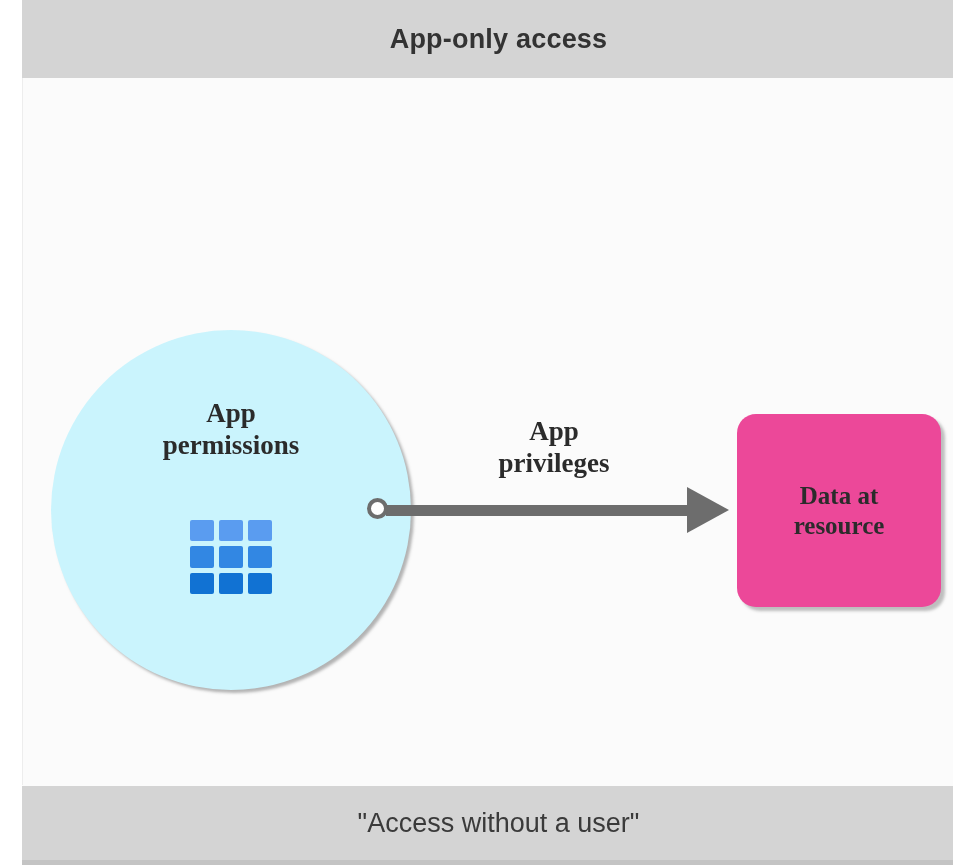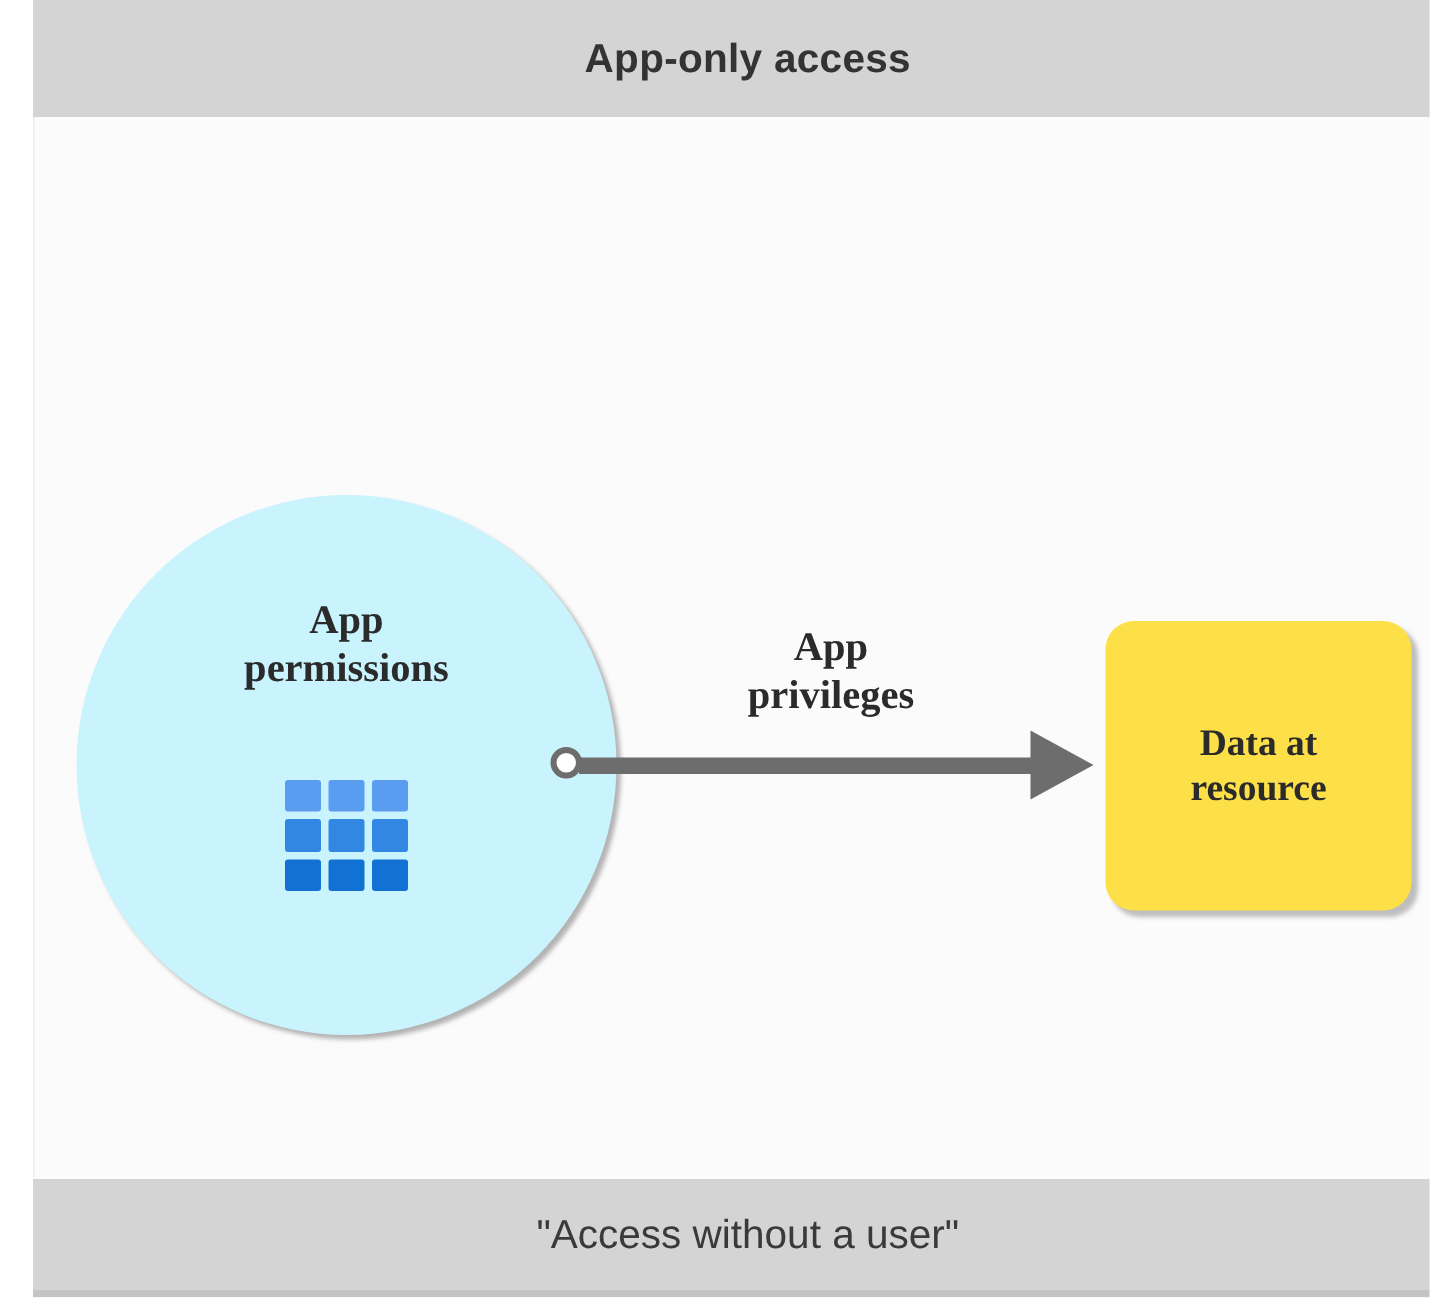--- a/index.html
+++ b/index.html
@@ -138,21 +138,21 @@
   }
 
   
   #data-resource-node {
     position: absolute;
     left: 714px;
     top: 336px;
     width: 204px;
     height: 193px;
     border-radius: 19px;
-    background: #fde047;
+    background: #ec4899;
     box-shadow: 4px 4px 3px rgba(130,130,130,0.5);
     display: flex;
     align-items: center;
     justify-content: center;
   }
   #data-resource-label {
     text-align: center;
     font-size: 25px;
     font-weight: bold;
     color: #2b2b2b;

